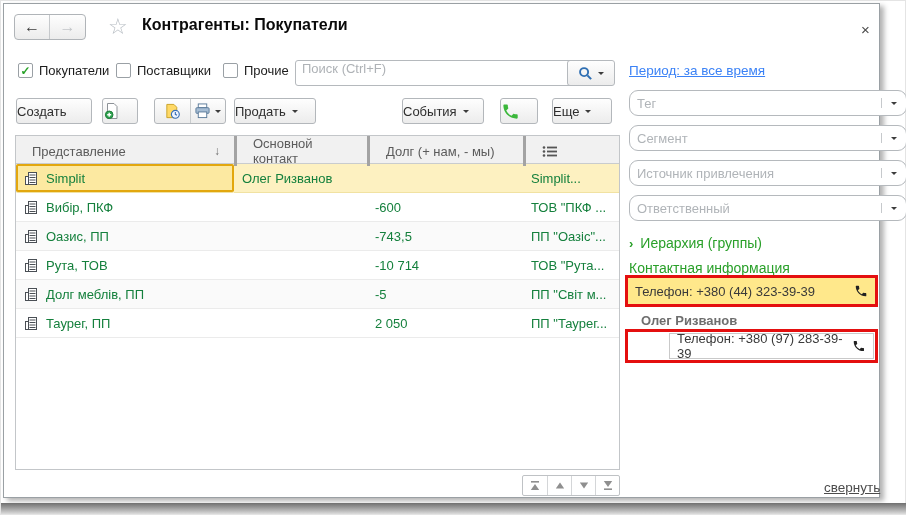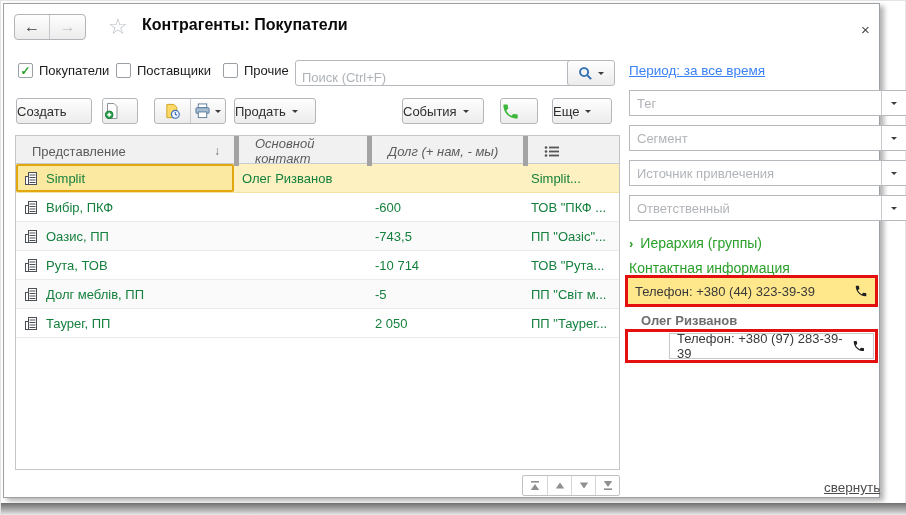--- a/index.html
+++ b/index.html
@@ -22,21 +22,21 @@
   .star { position:absolute; left:104px; top:10px; font-size:22px; color:#b7bdc3; }
   .title { position:absolute; left:138px; top:12px; font-size:16px; font-weight:600; color:#0a0a0a; }
   .close-x { position:absolute; left:857px; top:17px; font-size:15px; color:#4a4a4a; cursor:default; }
 
   
   .cb { position:absolute; top:59px; display:flex; align-items:center; gap:6px; font-size:13px; color:#1c1c1c; }
   .cb .box { width:15px; height:15px; border:1px solid #9aa0a5; border-radius:2px; background:#fff;
              display:flex; align-items:center; justify-content:center; font-size:12px; font-weight:bold; color:transparent; }
   .cb.on .box { color:#28a228; }
   .searchwrap { position:absolute; left:291px; top:56px; width:318px; height:26px;
-                border:1px solid #b5b9bd; border-radius:3px; background:#fff; display:flex; align-items:flex-end; }
+                border:1px solid #b5b9bd; border-radius:3px; background:#fff; display:flex; align-items:flex-start; }
   .searchwrap input { flex:1; border:none; outline:none; font-size:13px; padding:0 6px;
                       font-family:"Liberation Sans",sans-serif; color:#333; background:transparent; }
   .searchwrap input::placeholder { color:#aeb2b6; }
   .clearbtn { width:22px; height:20px; margin-right:2px; border:1px solid #c3c6c9; border-radius:3px;
               display:flex; align-items:center; justify-content:center; font-size:11px; color:#555; background:#fff; }
   .searchopts { position:absolute; left:563px; top:56px; width:48px; height:26px;
                 border:1px solid #b5b9bd; border-radius:3px; background:linear-gradient(#fefefe,#ececec);
                 display:flex; align-items:center; justify-content:center; gap:5px; }
 
   
@@ -48,42 +48,42 @@
                border-radius:3px; overflow:hidden; background:linear-gradient(#fefefe,#ececec); }
   .icongroup .cell { display:flex; align-items:center; justify-content:center; gap:4px; }
   .icongroup .cell + .cell { border-left:1px solid #c9ccce; }
 
   
   .tbl { position:absolute; left:11px; top:131px; width:605px; height:335px;
          border:1px solid #c3c6c9; background:#fff; }
   .thead { display:grid; grid-template-columns:218px 133px 156px 96px; height:28px;
            background:#f1f1f1; border-bottom:1px solid #c9ccce; }
   .th { display:flex; align-items:center; font-size:13px; color:#5b5b5b; padding:0 16px; position:relative; }
-  .th + .th { border-left:5px solid #a3a3a3;font-style:italic; }
+  .th + .th { border-left:3px solid #a3a3a3; }
   .sortarrow { position:absolute; right:14px; color:#6e6e6e; font-size:12px; }
   .trow { display:grid; grid-template-columns:218px 133px 156px 96px; height:29px; }
   .trow .td { display:flex; align-items:center; font-size:13px; color:#15803d; padding:0 8px;
               border-bottom:1px solid #ebebeb; overflow:hidden; white-space:nowrap; }
   .trow:nth-child(odd):not(.sel) { background:#fafafa; }
   .trow.sel .td { background:#fdf1c1; border-bottom-color:#f1e2a2; }
   .trow.sel .c-name { background:#fce9a1; box-shadow:inset 0 0 0 2px #e2a70e; border-radius:2px; }
   .c-name { gap:7px; }
   .c-debt { color:#2f2f2f; }
   .bldg { flex:0 0 auto; }
 
   
   .tnav { position:absolute; left:518px; top:471px; display:flex; border:1px solid #bfc2c5;
           border-radius:2px; overflow:hidden; background:#fff; }
   .tnav .nb { width:24px; height:19px; display:flex; align-items:center; justify-content:center; }
   .tnav .nb + .nb { border-left:1px solid #d4d6d8; }
 
   
   .plink { position:absolute; left:625px; top:59px; font-size:13.5px; color:#3b82f6; text-decoration:underline; }
   .combo { position:absolute; left:625px; width:278px; height:26px; border:1px solid #b5b9bd;
-           border-radius:0; background:#fff; display:flex; }
+           border-radius:9px; background:#fff; display:flex;align-items:center; }
   .combo input { flex:1; border:none; outline:none; padding:0 7px; font-size:13px;
                  font-family:"Liberation Sans",sans-serif; background:transparent; color:#333; }
   .combo input::placeholder { color:#b0b4b8; }
   .combo .dd { width:25px; border-left:1px solid #c6c9cc; display:flex; align-items:center;
                justify-content:center; background:#fff; border-radius:0 3px 3px 0; }
   .greenlink { position:absolute; left:625px; font-size:14px; color:#2aa02a; display:flex; align-items:center; gap:7px; }
   .greenlink .chev { font-size:13px; font-weight:bold; }
   .greenhdr { position:absolute; left:625px; font-size:14px; color:#2aa02a; }
   .phonebox { position:absolute; left:621px; width:253px; border:3px solid #e40f0f; background:#fff; }
   .phonebox .inner { display:flex; align-items:center; height:26px; padding:0 7px; font-size:13px; color:#3a3a3a; }

